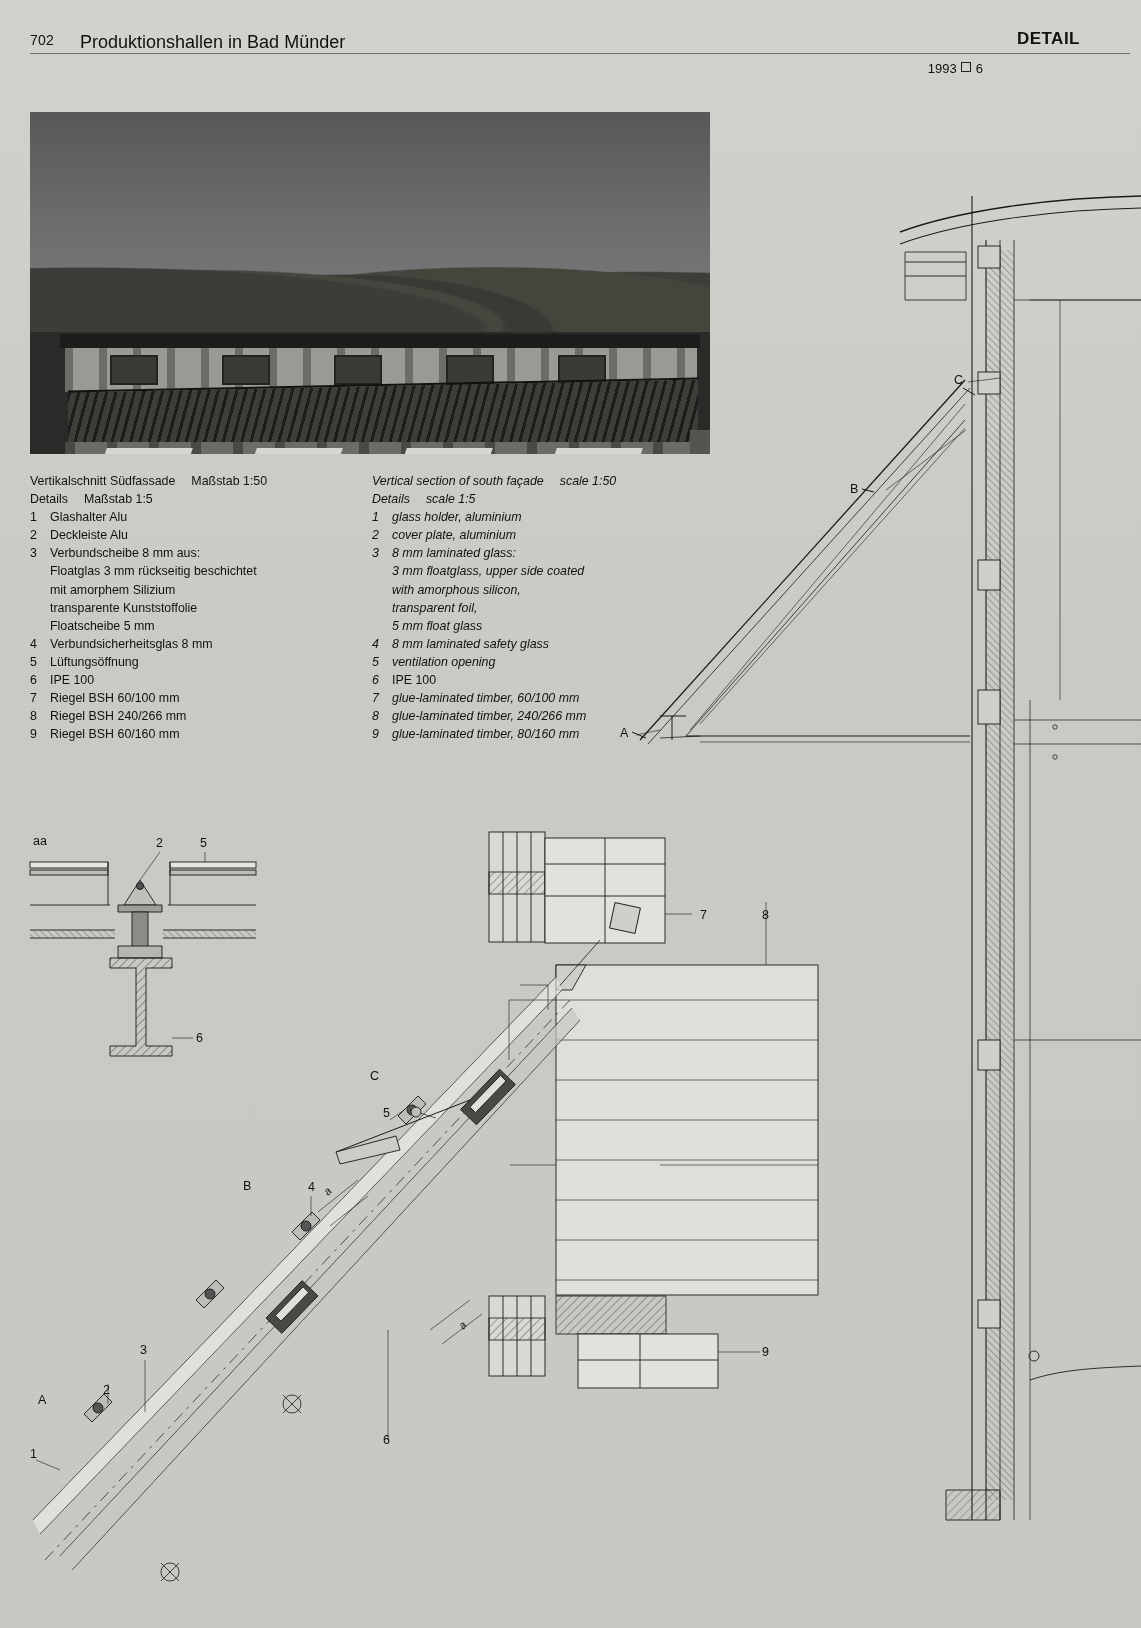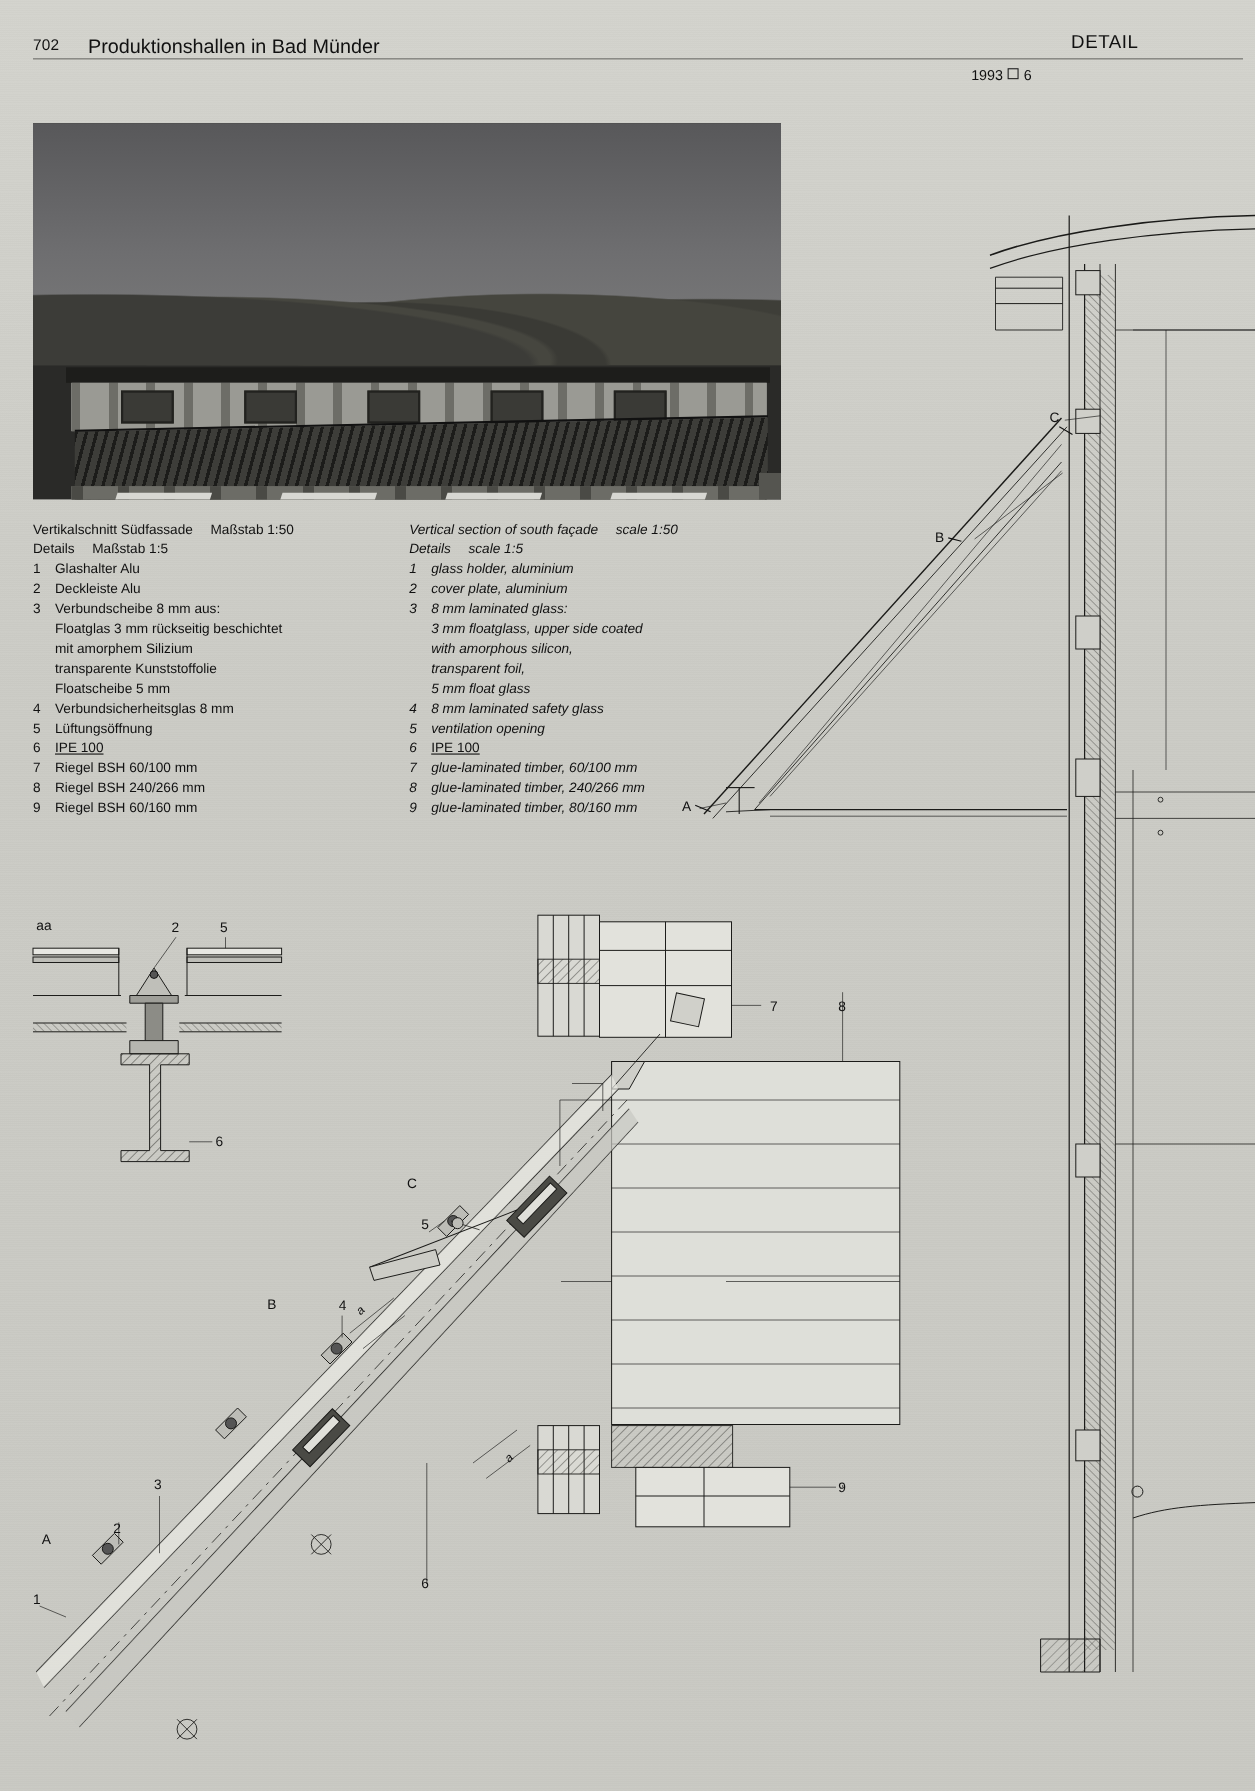--- a/index.html
+++ b/index.html
@@ -12,26 +12,26 @@
   
   .paper{
     position:absolute;inset:0;
     background:
       repeating-linear-gradient(0deg, rgba(0,0,0,0.012) 0px, rgba(0,0,0,0.012) 1px, rgba(255,255,255,0.012) 1px, rgba(255,255,255,0.012) 2px),
       linear-gradient(180deg,#d3d3cd 0%, #cbcbc5 40%, #c9c9c3 100%);
     pointer-events:none;
   }
 
   
-  .hdr{position:absolute;left:0;top:0;width:1043px;height:60px;}
+  .hdr{position:absolute;left:0;top:0;width:1043px;height:60px;padding-left:45px;}
   .hdr .pageno{position:absolute;left:30px;top:32px;font-size:14px;letter-spacing:.2px;}
   .hdr .title{position:absolute;left:80px;top:32px;font-size:18px;}
   .hdr .issue{position:absolute;right:105px;top:32px;font-size:13px;margin-top:29px;}
   .hdr .sq{display:inline-block;width:8px;height:8px;border:1px solid #222;margin:0 5px 0 4px;vertical-align:1px;}
-  .hdr .brand{position:absolute;right:8px;top:29px;font-size:17px;font-weight:normal;letter-spacing:.5px;}
+  .hdr .brand{position:absolute;right:8px;top:29px;font-size:17px;font-weight:bold;letter-spacing:.5px;}
   .hdr .rule{position:absolute;left:30px;top:53px;width:1100px;height:1px;background:#6d6d68;}
 
   
   .photo{
     position:absolute;left:30px;top:112px;width:680px;height:342px;
     background:#2a2a28;overflow:hidden;
   }
   .ph-sky{position:absolute;left:0;top:0;width:100%;height:215px;background:linear-gradient(180deg,#58585a 0%, #6e6e70 55%, #7b7b7b 100%);}
   .ph-trees{position:absolute;left:0;top:120px;width:100%;height:100px;background:
      radial-gradient(ellipse at 8% 100%, #3c3c38 0 45%, transparent 46%),
@@ -53,21 +53,21 @@
 
   
   .legend{position:absolute;top:472px;font-size:12.4px;line-height:18.1px;}
   .legend.de{left:30px;width:330px;}
   .legend.en{left:372px;width:330px;font-style:italic;}
   .lrow{display:flex;}
   .lnum{width:20px;flex:0 0 20px;}
   .lhead{margin-bottom:0px;}
   .lhead .sp{display:inline-block;width:16px;}
   .indent{padding-left:20px;}
-  .tpe{font-style:normal;text-decoration:underline;}
+  .tpe{font-style:normal;}
 
   
   svg{position:absolute;left:0;top:0;}
   .lbl{font-family:"Liberation Sans", sans-serif;font-size:12.5px;fill:#111;}
   .lbl-it{font-family:"Liberation Sans", sans-serif;font-size:11px;fill:#111;font-style:italic;}
 </style>
 </head>
 <body>
 
 <div class="paper"></div>

